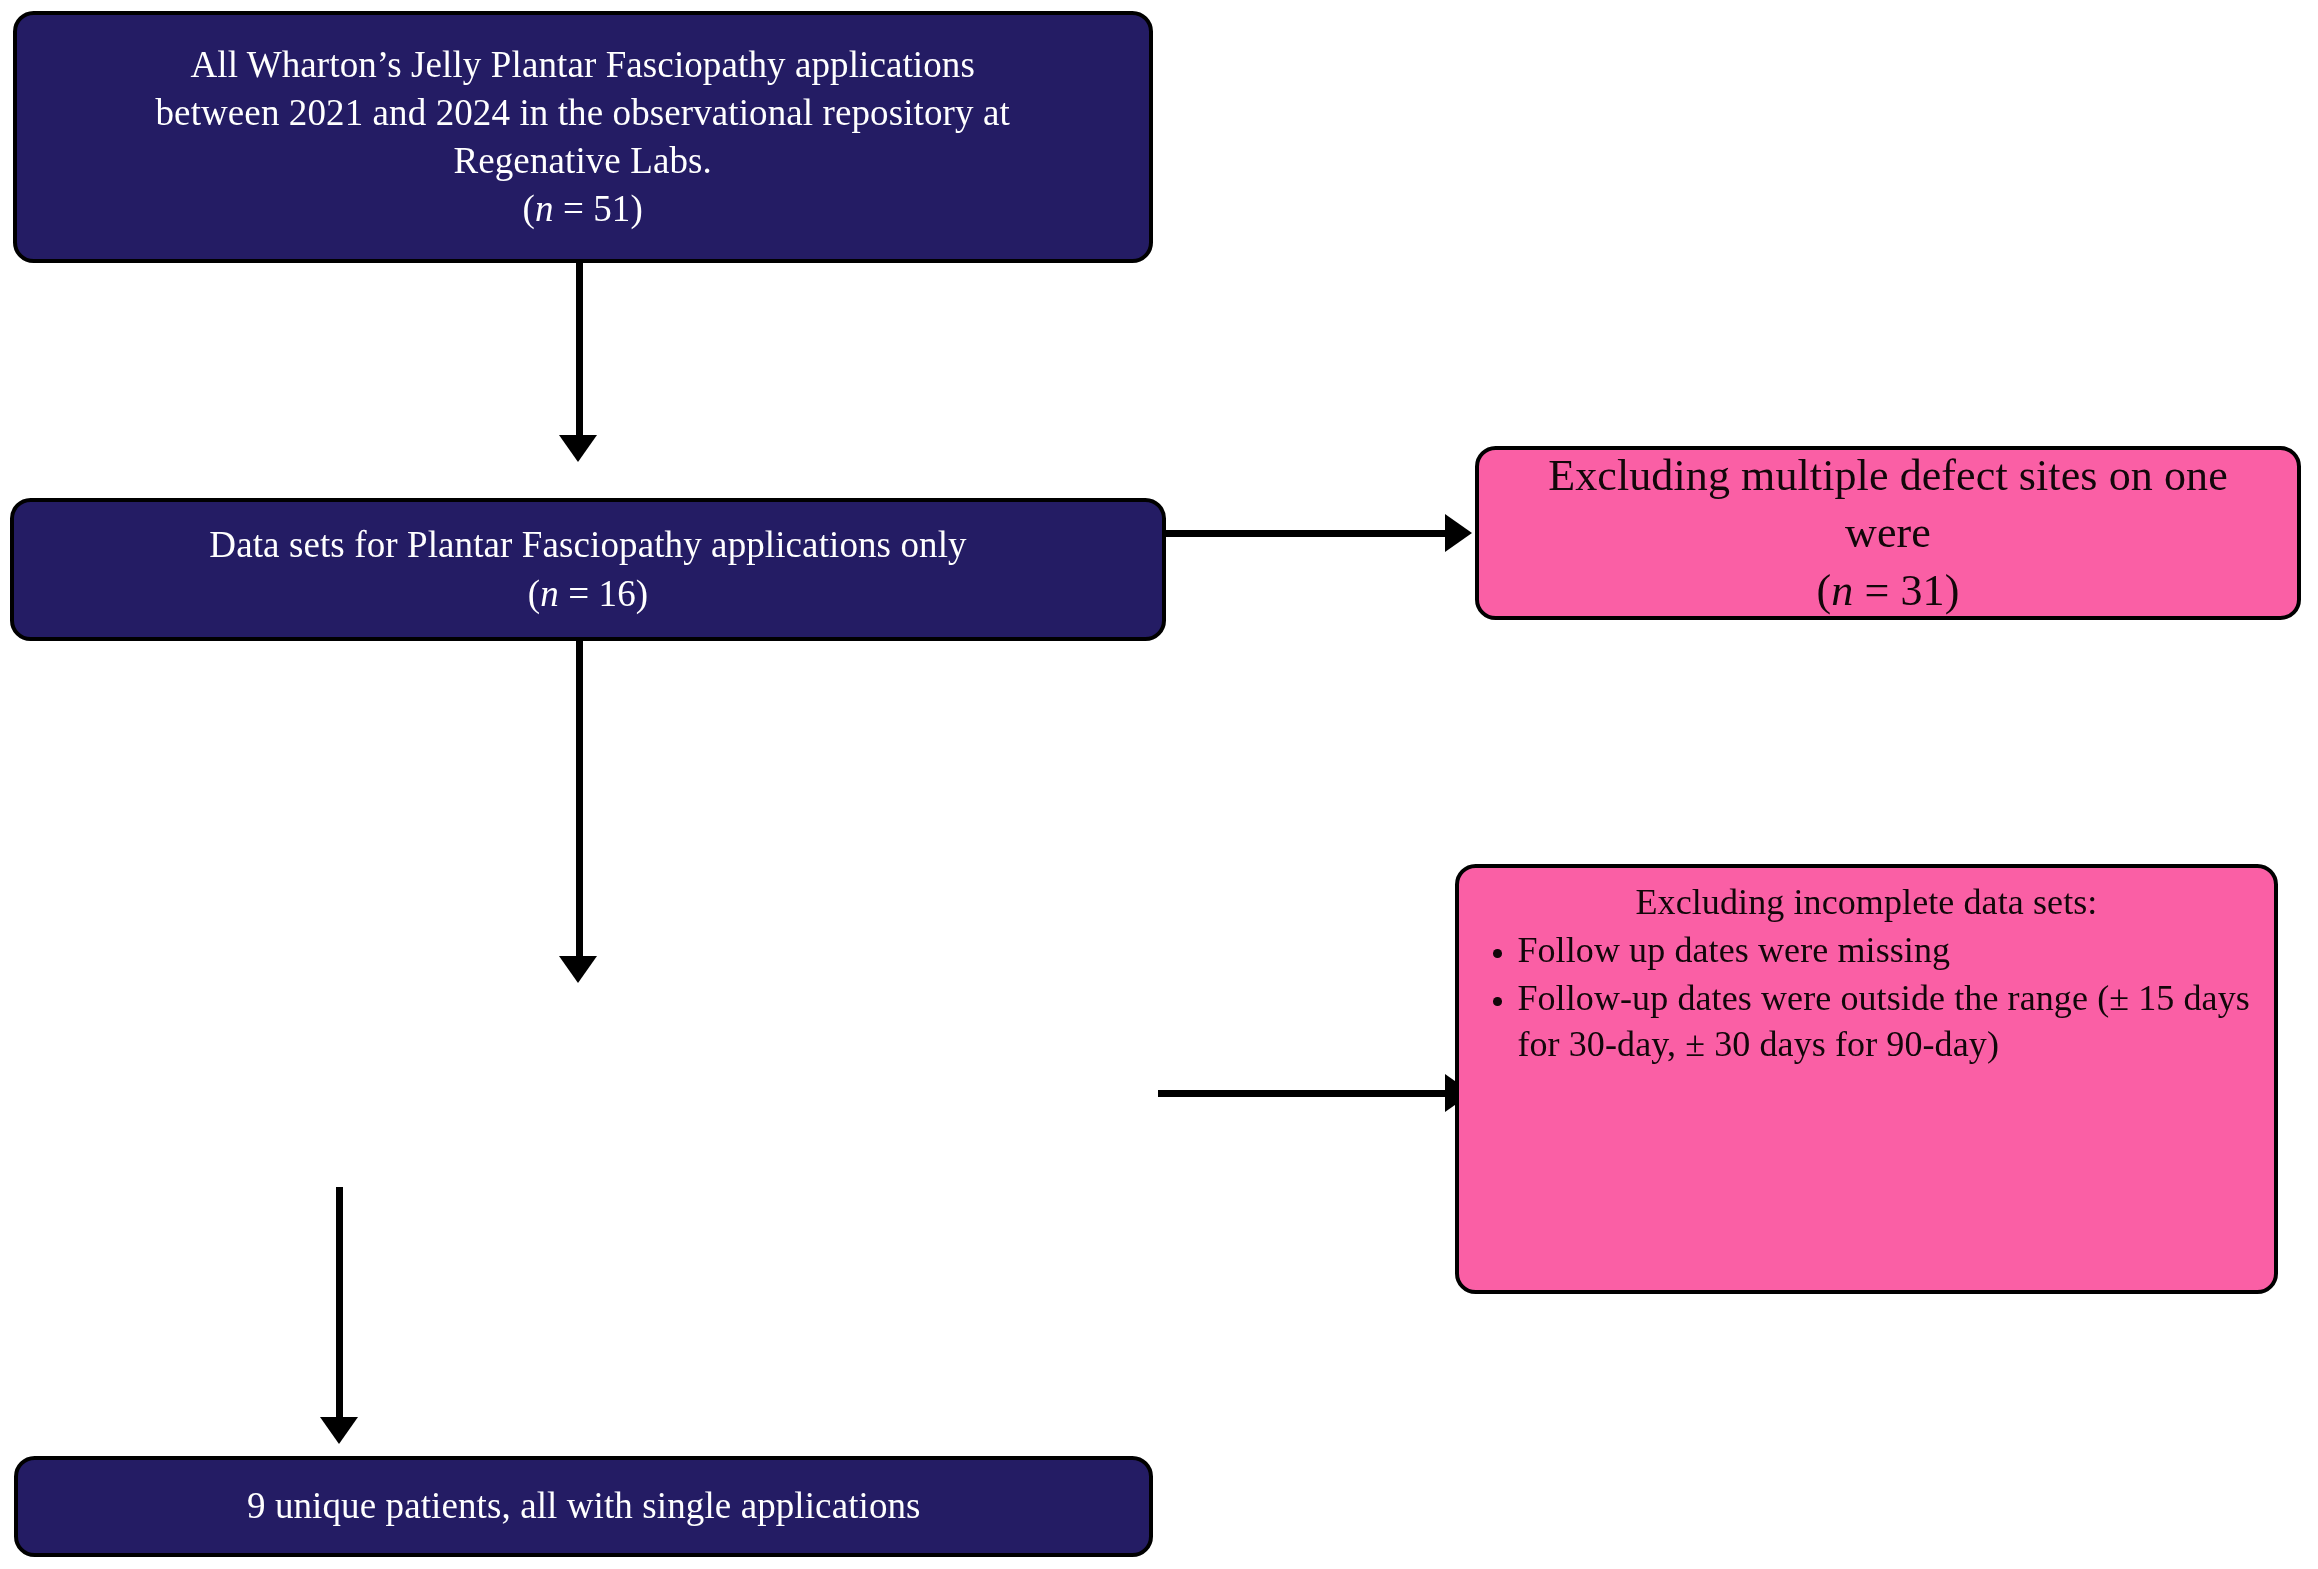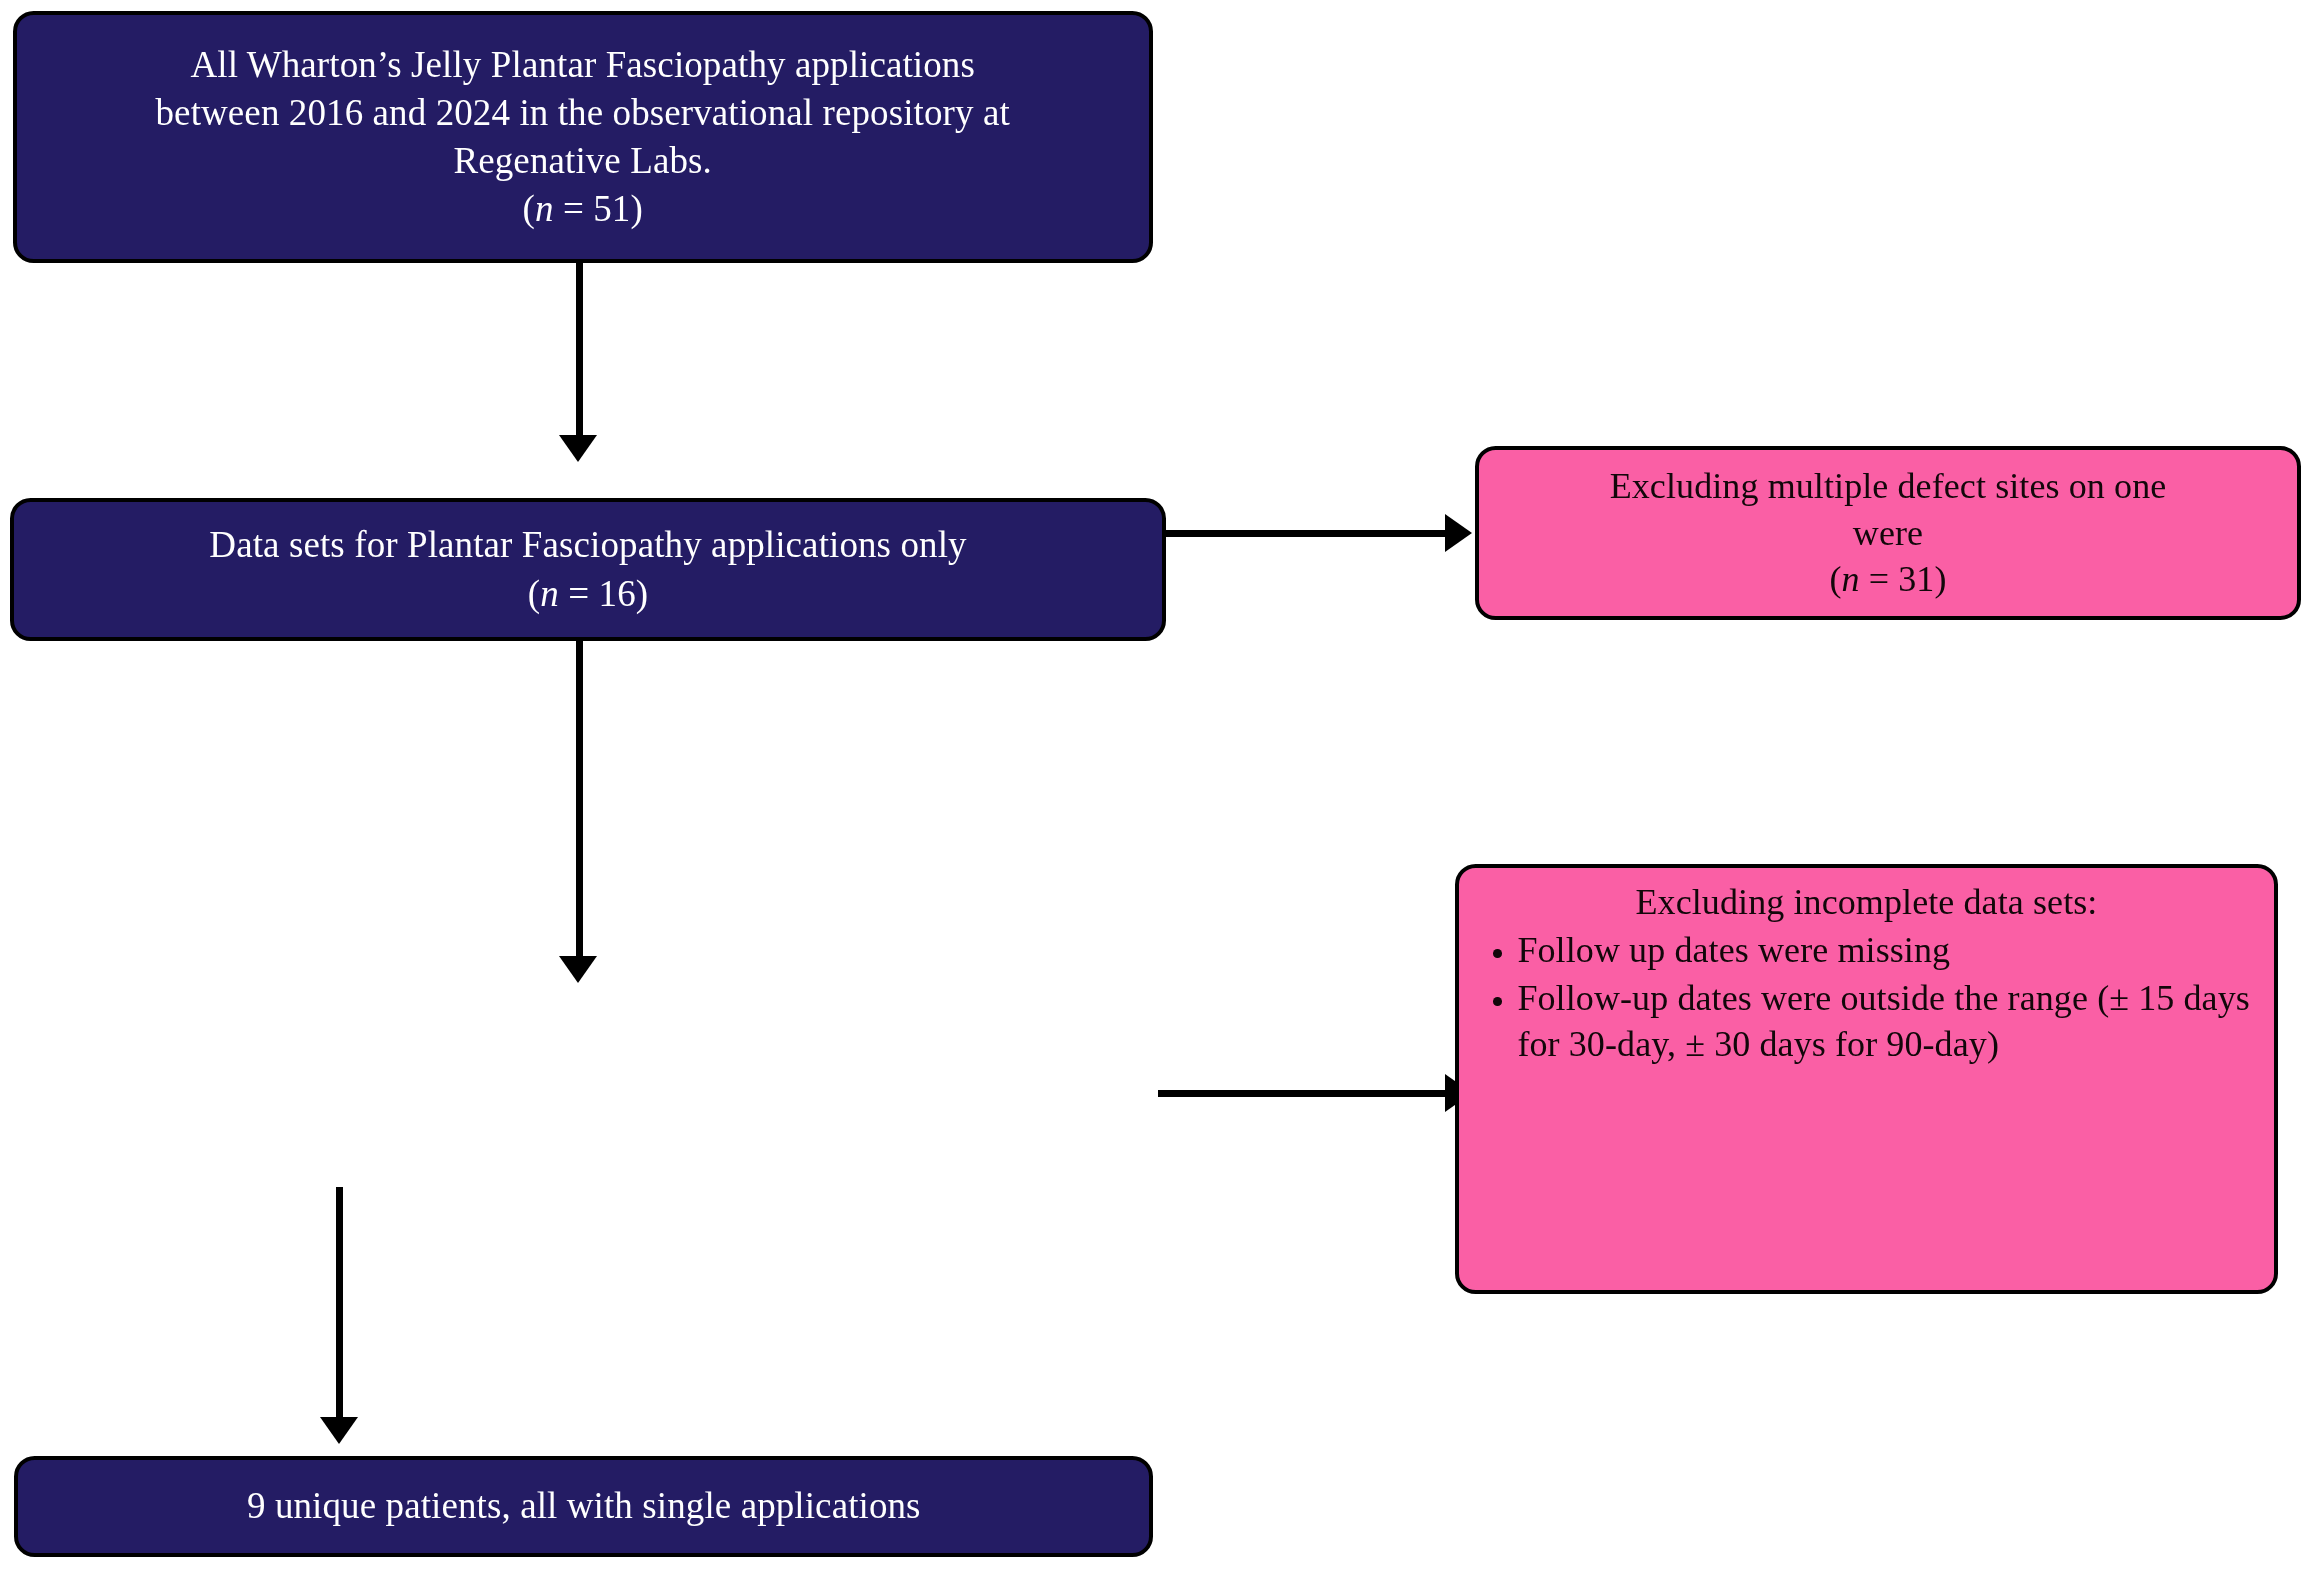--- a/index.html
+++ b/index.html
@@ -73,21 +73,21 @@
 
   #node-unique-patients {
     left: 14.3px;   top: 1456px;
     width: 1139px; height: 101px;
     font-size: 37px;
   }
 
   #node-exclude-multiple-sites {
     left: 1475px; top: 446px;
     width: 826px; height: 174px;
-    font-size: 36px;
+    font-size: 44px;
   }
 
   #node-exclude-incomplete {
     left: 1455px; top: 864px;
     width: 823px; height: 430px;
     font-size: 36px;
     align-items: flex-start;
   }
   #node-exclude-incomplete .inner {
     padding: 11px 17.4px 0 17.4px;
@@ -180,21 +180,21 @@
 
   <div class="hline" id="conn-a-line"></div>
   <div class="arrow-right" id="conn-a-head"></div>
 
   <div class="hline" id="conn-b-line"></div>
   <div class="arrow-right" id="conn-b-head"></div>
 
   <div class="node navy" id="node-all-applications">
     <div class="inner">
       <div>All Wharton’s Jelly Plantar Fasciopathy applications</div>
-      <div>between 2016 and 2024 in the observational repository at</div>
+      <div>between 2021 and 2024 in the observational repository at</div>
       <div>Regenative Labs.</div>
       <div><span class="nline">(</span><span class="nvar">n</span><span class="nline"> = 51)</span></div>
     </div>
   </div>
 
   <div class="node navy" id="node-plantar-only">
     <div class="inner">
       <div>Data sets for Plantar Fasciopathy applications only</div>
       <div><span class="nline">(</span><span class="nvar">n</span><span class="nline"> = 16)</span></div>
     </div>

